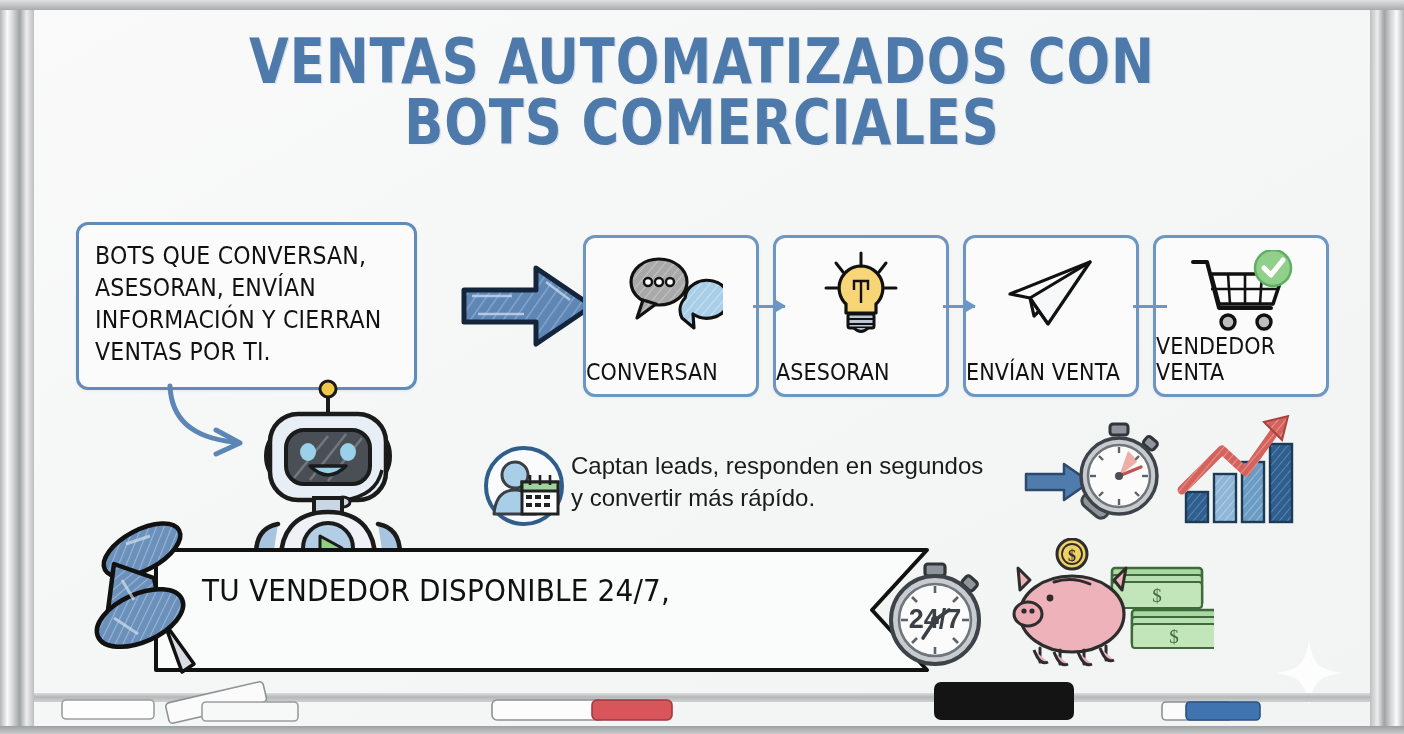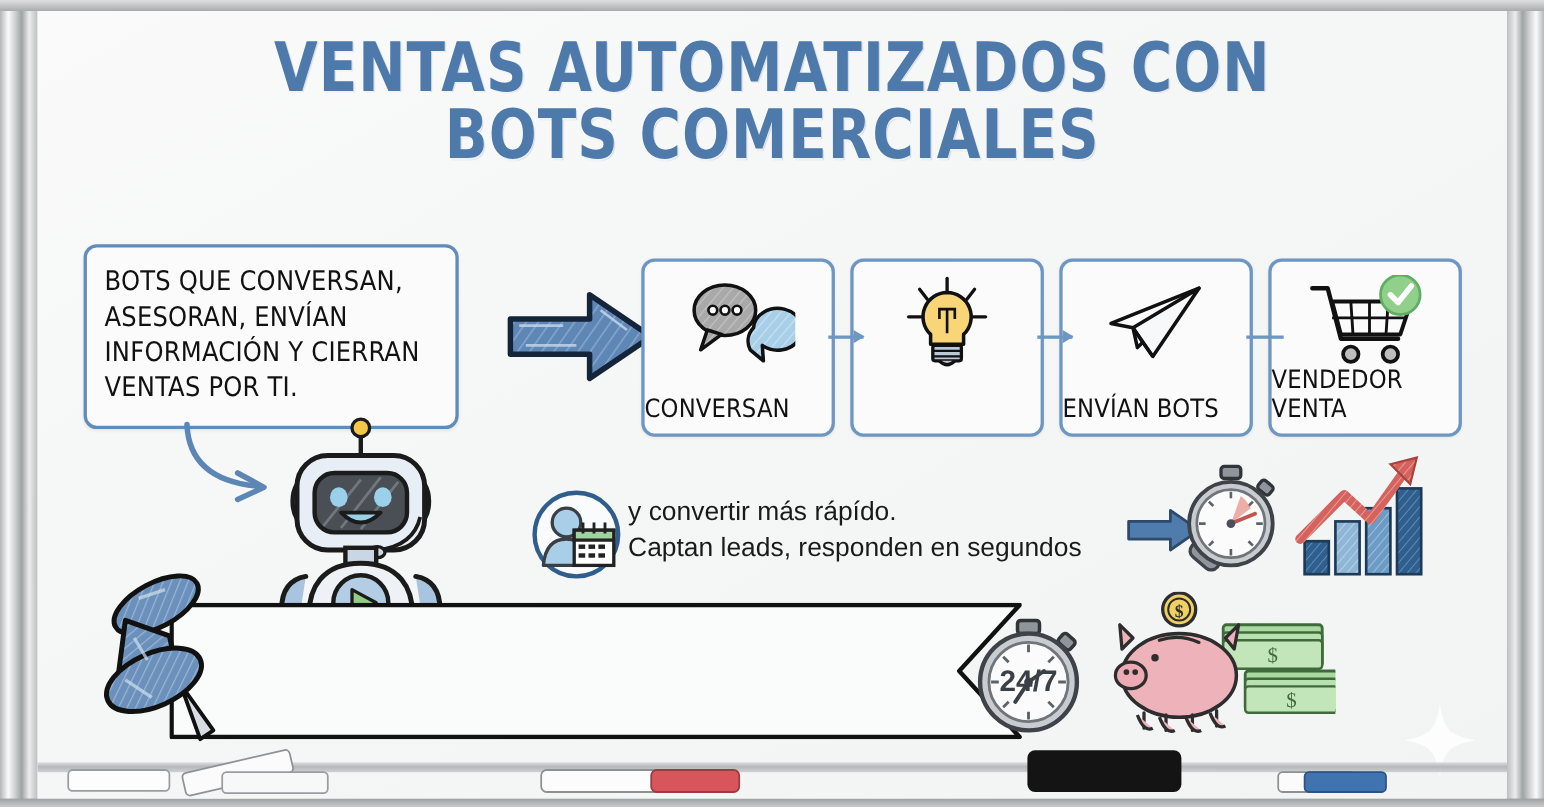--- a/index.html
+++ b/index.html
@@ -166,31 +166,32 @@
               <line x1="78" y1="38" x2="67" y2="38"></line>
             </g>
             <path d="M43 16 a22 22 0 0 1 15 38 l0 9 -30 0 0 -9 a22 22 0 0 1 15 -38 Z" fill="#f8d577" stroke="#111" stroke-width="3.2" stroke-linejoin="round"></path>
             <path d="M36 40 l0 -9 14 0 0 9 M43 31 l0 22" stroke="#111" stroke-width="2.4" fill="none"></path>
             <rect x="30" y="64" width="26" height="14" rx="2" fill="#b9c7d6" stroke="#111" stroke-width="3"></rect>
             <line x1="30" y1="69" x2="56" y2="69" stroke="#111" stroke-width="2"></line>
             <line x1="30" y1="74" x2="56" y2="74" stroke="#111" stroke-width="2"></line>
             <path d="M36 78 q7 7 14 0" fill="#b9c7d6" stroke="#111" stroke-width="3"></path>
           </svg>
         </div>
+        <div class="lbl">ASESORAN</div>
       </div>
 
       <div class="card" style="left:380px">
         <div class="ico">
           <svg width="94" height="80" viewBox="0 0 94 80">
             <path d="M6 40 L86 8 L30 62 L26 44 Z" fill="#fdfdfd" stroke="#111" stroke-width="3.2" stroke-linejoin="round"></path>
             <path d="M26 44 L86 8 L44 70 L30 50 Z" fill="#f7f8f9" stroke="#111" stroke-width="3.2" stroke-linejoin="round"></path>
             <path d="M26 44 L44 70" stroke="#111" stroke-width="3" fill="none"></path>
           </svg>
         </div>
-        <div class="lbl">ENVÍAN BOTS</div>
+        <div class="lbl">ENVÍAN VENTA</div>
       </div>
 
       <div class="card" style="left:570px">
         <div class="ico">
           <svg width="108" height="88" viewBox="0 0 108 88">
             <path d="M6 12 L20 12 L32 58 L84 58" fill="none" stroke="#111" stroke-width="4" stroke-linecap="round" stroke-linejoin="round"></path>
             <path d="M24 24 L96 24 L86 54 L32 54 Z" fill="none" stroke="#111" stroke-width="3.6" stroke-linejoin="round"></path>
             <g stroke="#111" stroke-width="2.6">
               <line x1="24" y1="39" x2="91" y2="39"></line>
               <line x1="41" y1="24" x2="43" y2="54"></line>
@@ -256,22 +257,22 @@
           <rect x="44" y="51" width="6" height="4"></rect>
           <rect x="53" y="51" width="6" height="4"></rect>
           <rect x="62" y="51" width="6" height="4"></rect>
         <rect x="44" y="59" width="6" height="4"></rect>
           <rect x="53" y="59" width="6" height="4"></rect>
           <rect x="62" y="59" width="6" height="4"></rect>
         </g>
     </svg>
 
     <div class="midtext">
+      <div>Captan leads, responden en segundos</div>
       <div>y  convertir  más rápído.</div>
-      <div>Captan leads, responden en segundos</div>
     </div>
 
     <svg class="midarrow" viewBox="0 0 68 44">
       <path d="M2 14 L40 14 L40 4 L66 22 L40 40 L40 30 L2 30 Z" fill="#4f7cad" stroke="#2d4a6c" stroke-width="2.5" stroke-linejoin="round"></path>
     </svg>
 
     <svg class="stopmag" viewBox="0 0 112 112">
       <rect x="18" y="80" width="30" height="15" rx="7" transform="rotate(40 33 88)" fill="#8f959b" stroke="#3d4348" stroke-width="3"></rect>
       <rect x="48" y="6" width="18" height="11" rx="3" fill="#8f959b" stroke="#2f3539" stroke-width="3"></rect>
       <rect x="82" y="20" width="13" height="10" rx="3" transform="rotate(40 88 25)" fill="#8f959b" stroke="#2f3539" stroke-width="3"></rect>
@@ -317,20 +318,21 @@
       <rect x="66" y="52" width="22" height="60" fill="url(#hb3)" stroke="#1d3a57" stroke-width="2.4"></rect>
       <rect x="94" y="34" width="22" height="78" fill="url(#hb1)" stroke="#1d3a57" stroke-width="2.4"></rect>
       <path d="M6 80 L46 40 L70 62 L104 14" fill="none" stroke="url(#hbr)" stroke-width="9" stroke-linejoin="round" stroke-linecap="round"></path>
       <path d="M88 12 L112 6 L106 30 Z" fill="url(#hbr)" stroke="#a8423d" stroke-width="2"></path>
     </svg>
 
     <svg class="ribbon" viewBox="0 0 775 124" preserveAspectRatio="none">
       <path d="M2 2 L773 2 L718 62 L773 122 L2 122 Z" fill="#fafbfb" stroke="#111" stroke-width="4" stroke-linejoin="round"></path>
     </svg>
     <div class="ribbon-text">
+      <div>TU VENDEDOR DISPONIBLE 24/7,</div>
     </div>
 
     <svg class="pin" viewBox="0 0 150 180">
       <defs>
         <pattern id="hpin" width="7" height="7" patternTransform="rotate(50)" patternUnits="userSpaceOnUse">
           <rect width="7" height="7" fill="#6b90bb"></rect>
             <line x1="0" y1="0" x2="0" y2="7" stroke="#9ab6d4" stroke-width="2.2"></line>
           </pattern>
       </defs>
       <path d="M86 104 L116 146 L104 154 Z" fill="#d7dde3" stroke="#111" stroke-width="3.5" stroke-linejoin="round"></path>

